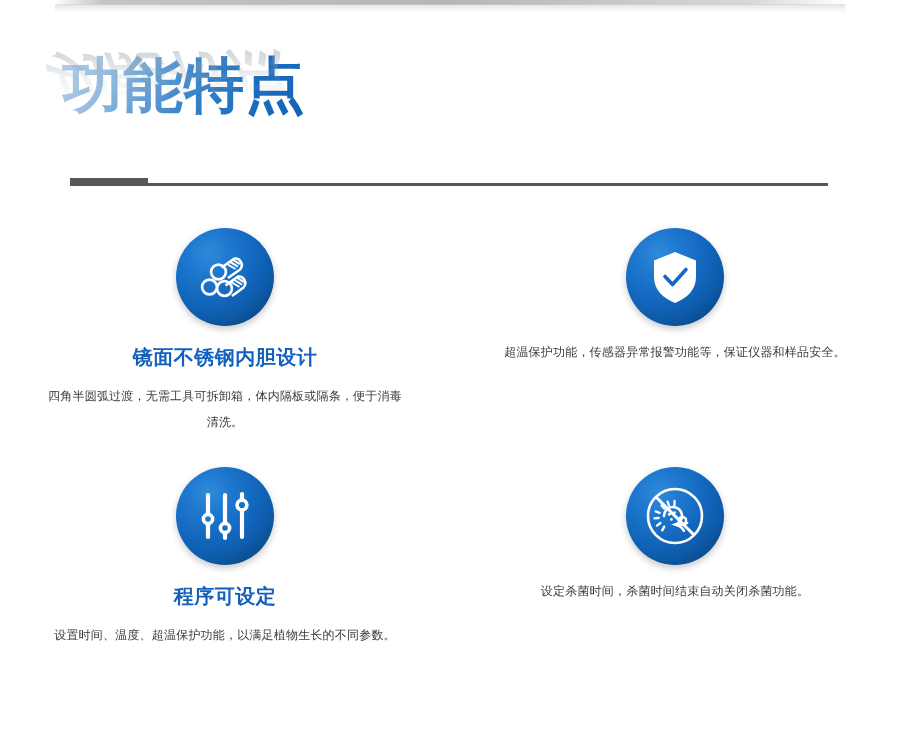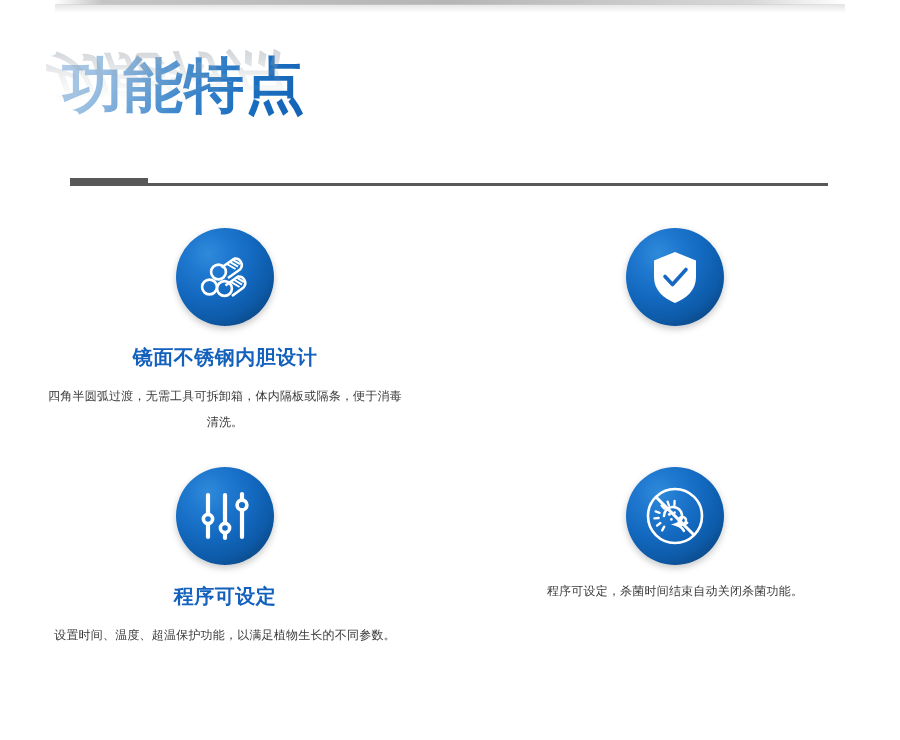--- a/index.html
+++ b/index.html
@@ -208,20 +208,21 @@
       <div class="feature-desc">四角半圆弧过渡，无需工具可拆卸箱，体内隔板或隔条，便于消毒清洗。</div>
     </div>
 
     <div class="cell">
       <div class="icon-badge">
         <svg width="54" height="58" viewBox="0 0 54 58" aria-hidden="true">
           <path d="M27 4 L48 12.5 V29 C48 42 38.5 50.5 27 55 C15.5 50.5 6 42 6 29 V12.5 Z" fill="#ffffff"></path>
           <path d="M17 28.5 L24.5 36.5 L38 21.5" fill="none" stroke="#1668c4" stroke-width="3.6" stroke-linecap="round" stroke-linejoin="round"></path>
         </svg>
       </div>
+      <div class="feature-desc">超温保护功能，传感器异常报警功能等，保证仪器和样品安全。</div>
     </div>
 
   </div>
 
   <div class="grid-row row-2" style="margin-top:32px;justify-content:space-between;">
 
     <div class="cell">
       <div class="icon-badge">
         <svg width="54" height="54" viewBox="0 0 54 54" aria-hidden="true">
           <g stroke="#ffffff" stroke-width="4.2" stroke-linecap="round">
@@ -269,17 +270,17 @@
             <g fill="#ffffff" stroke="none">
               <circle cx="25.4" cy="29.2" r="1.5"></circle>
               <circle cx="30.6" cy="27.6" r="1.3"></circle>
               <circle cx="27.4" cy="34.4" r="1.3"></circle>
             </g>
 
             <line x1="12" y1="12" x2="50" y2="50" stroke-width="3"></line>
           </g>
         </svg>
       </div>
-      <div class="feature-desc">程序可设定，杀菌时间结束自动关闭杀菌功能。</div>
+      <div class="feature-desc">设定杀菌时间，杀菌时间结束自动关闭杀菌功能。</div>
     </div>
 
   </div>
 </div>
 
 </body></html>

